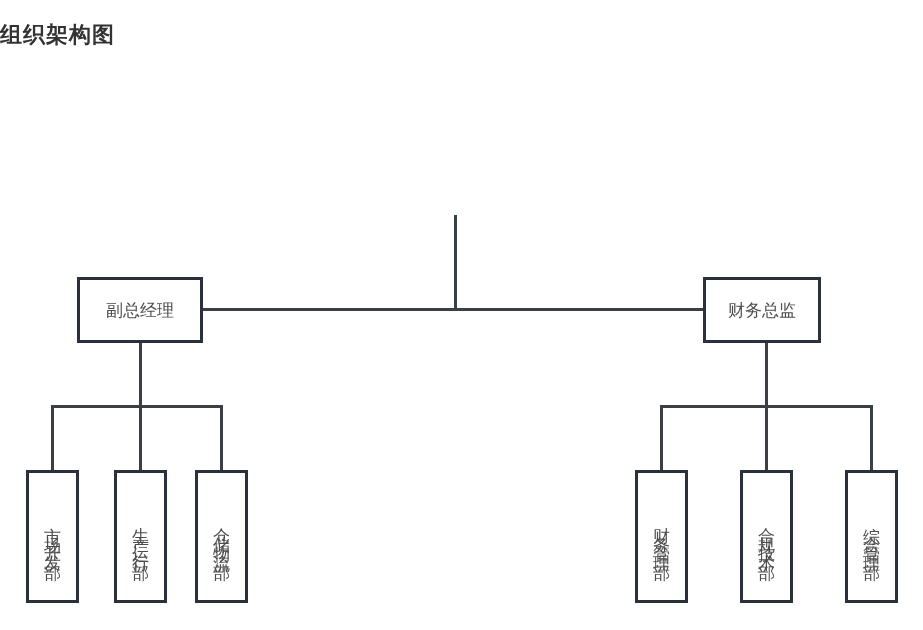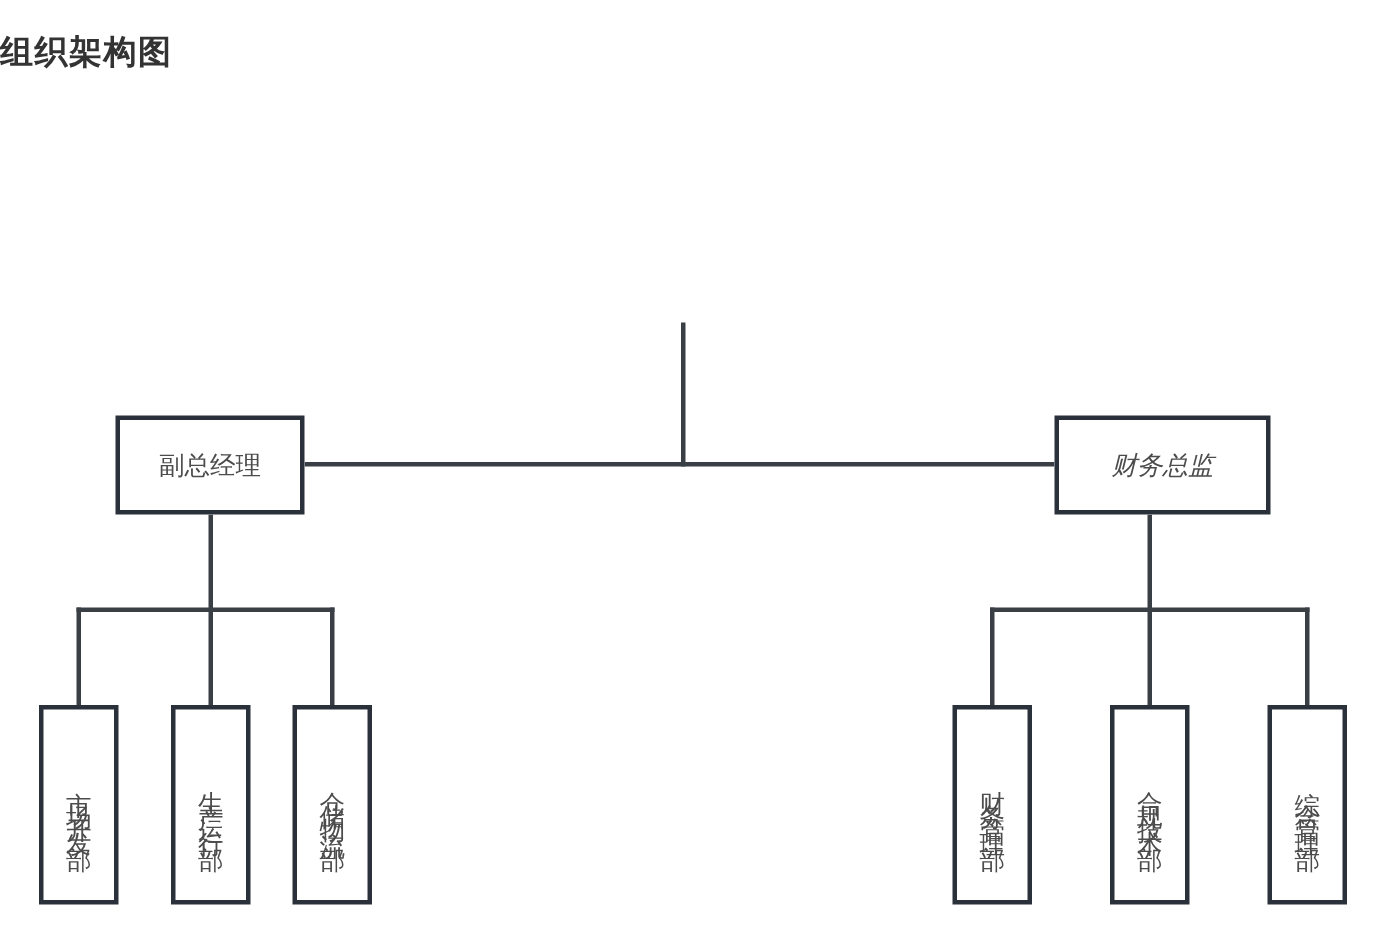--- a/index.html
+++ b/index.html
@@ -33,21 +33,21 @@
     border: 3px solid var(--node-border, #2a313a);
     display: flex;
     align-items: center;
     justify-content: center;
     color: var(--node-text, #4c4c4c);
     font-size: 17px;
     line-height: 1;
   }
   .node-root   { left: 378px; top: 147px; width: 154px; height: 68px; }
   .node-mgr-l  { left: 77px;  top: 277px; width: 126px; height: 66px; }
-  .node-mgr-r  { left: 703px; top: 277px; width: 144px; height: 66px; font-style: italic; }
+  .node-mgr-r  { left: 703px; top: 277px; width: 118px; height: 66px; }
   .node-dept   { top: 470px; width: 53px; height: 133px; }
   .node-dept .label {
     writing-mode: vertical-rl;
     text-orientation: upright;
     letter-spacing: 9px;
     line-height: 1;
   }
   .dept-l1 { left: 26px;  }
   .dept-l2 { left: 114px; }
   .dept-l3 { left: 195px; }

